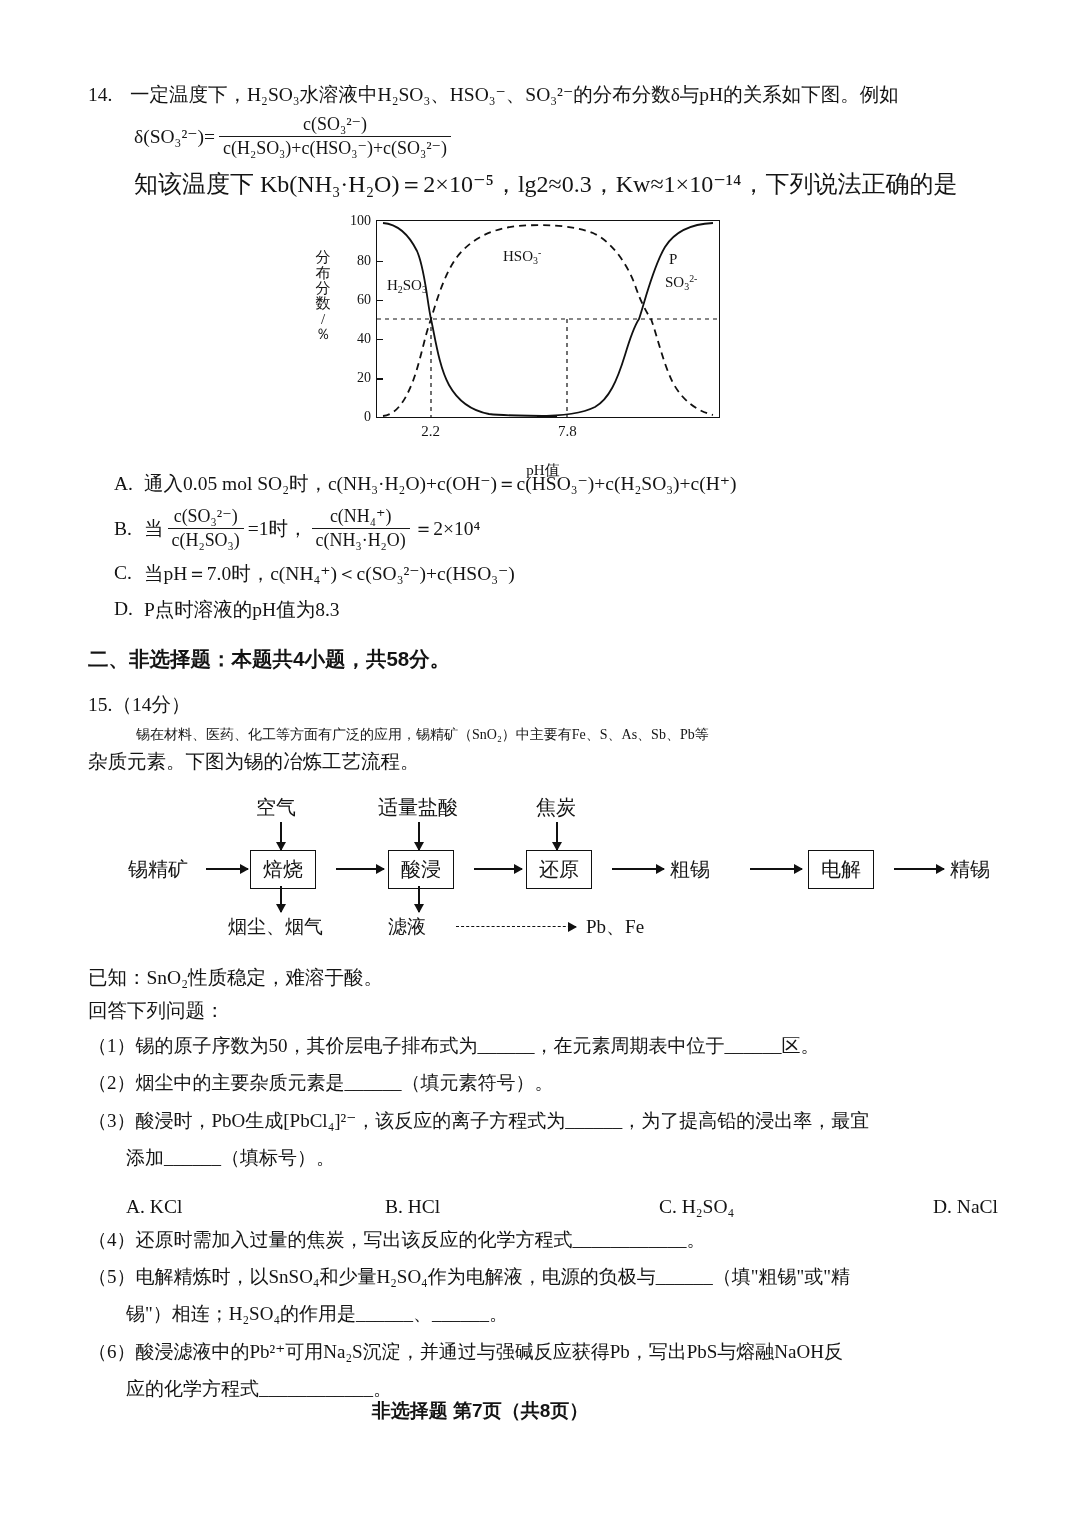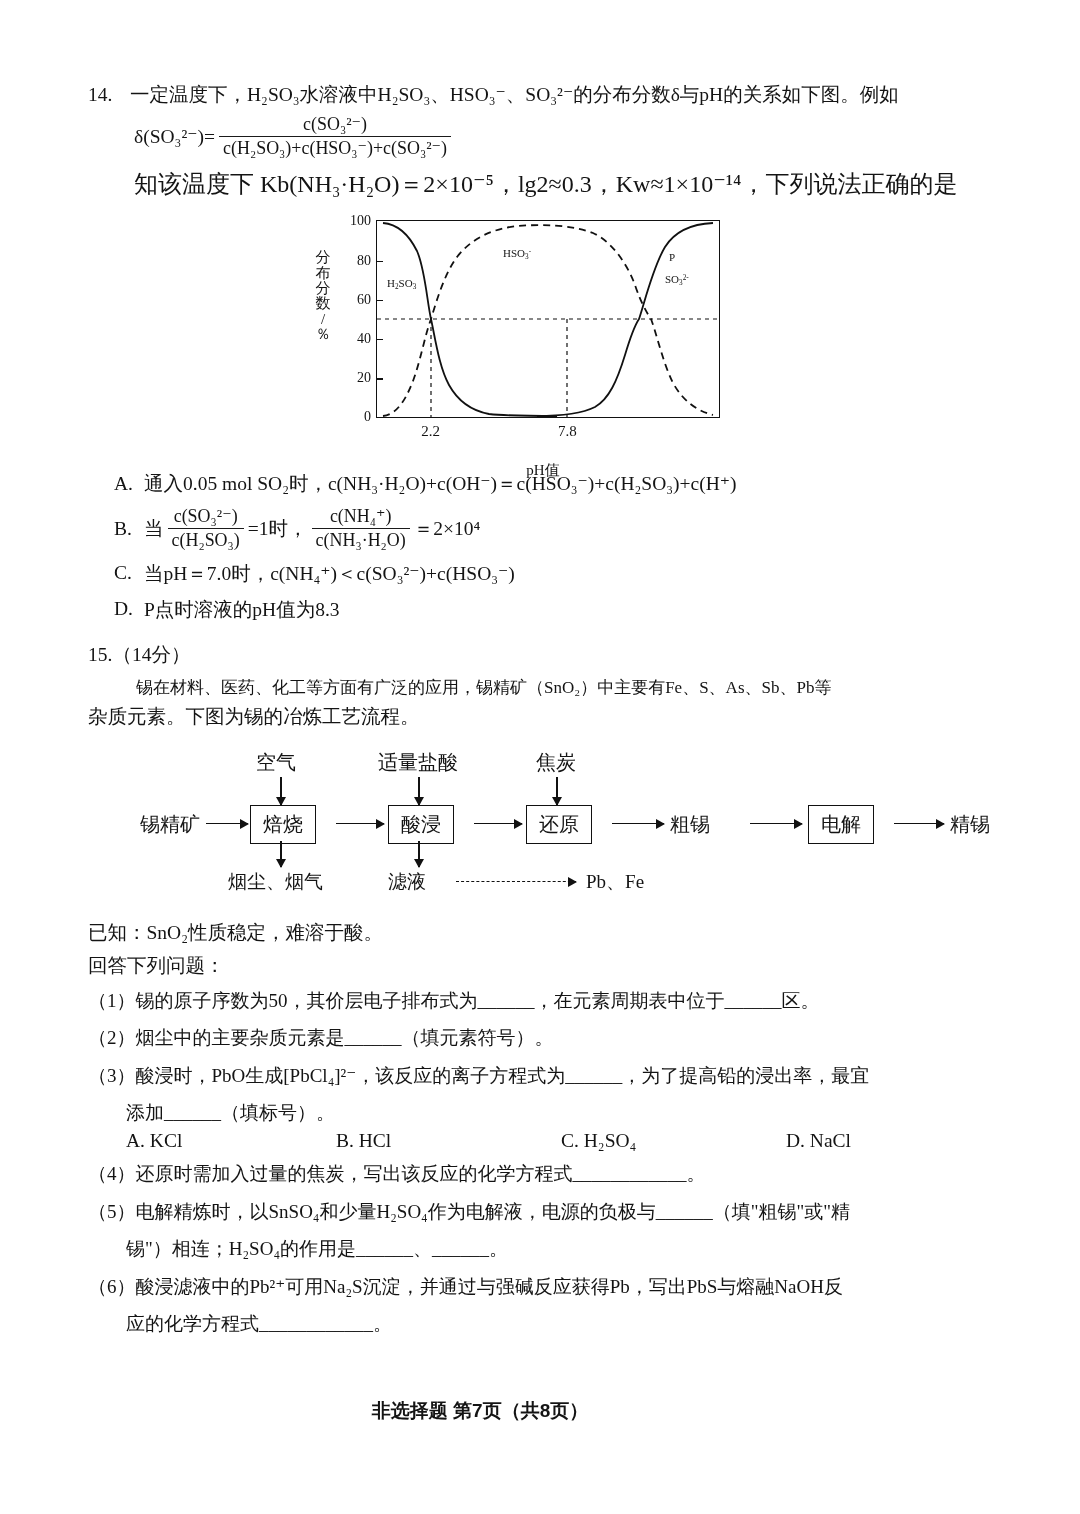--- a/index.html
+++ b/index.html
@@ -139,21 +139,21 @@
   .xtick {
     position: absolute;
     top: 100%;
     margin-top: 6px;
     font-size: 15px;
     transform: translateX(-50%);
     white-space: nowrap;
   }
   .chlabel {
     position: absolute;
-    font-size: 11px;
+    font-size: 15px;
     white-space: nowrap;
   }
   
   .opts {
     margin-top: 16px;
     padding-left: 26px;
   }
   .opt {
     font-size: 19.5px;
     margin-top: 9px;
@@ -169,21 +169,21 @@
     font-size: 20.5px;
     font-family: "Liberation Sans", sans-serif;
     font-weight: bold;
   }
   .q15-num {
     margin-top: 18px;
     font-size: 19.5px;
   }
   .para {
     margin-top: 6px;
-    font-size: 17px;
+    font-size: 14px;
     line-height: 1.62;
     text-indent: 48px;
   }
   .para2 {
     font-size: 19.5px;
     line-height: 1.62;
   }
   
   .flow {
     position: relative;
@@ -261,24 +261,25 @@
   }
   .item {
     margin-top: 7px;
     font-size: 19px;
     line-height: 1.6;
   }
   .item-ind {
     padding-left: 38px;
   }
   .choices {
-    margin-top: 2px;
+    margin-top: 22px;
     padding-left: 38px;
     display: flex;
     font-size: 19.5px;
+    justify-content: space-between;
   }
   .choices > div {
     white-space: nowrap;
   }
   .c1 { width: 210px; }
   .c2 { width: 225px; }
   .c3 { width: 225px; }
   .footer {
     position: absolute;
     left: 0;
@@ -384,36 +385,37 @@
         <span class="opt-letter">C.</span>
         <span>当pH＝7.0时，c(NH₄⁺)＜c(SO₃²⁻)+c(HSO₃⁻)</span>
       </div>
 
       <div class="opt">
         <span class="opt-letter">D.</span>
         <span>P点时溶液的pH值为8.3</span>
       </div>
     </div>
 
+    <div class="section-head">二、非选择题：本题共4小题，共58分。</div>
 
     <div class="q15-num">15.（14分）</div>
     <div class="para">锡在材料、医药、化工等方面有广泛的应用，锡精矿（SnO₂）中主要有Fe、S、As、Sb、Pb等</div>
     <div class="para2">杂质元素。下图为锡的冶炼工艺流程。</div>
 
     <div class="flow">
 
       <div class="ftext" style="left:168px; top:0px;">空气</div>
       <div class="ftext" style="left:290px; top:0px;">适量盐酸</div>
       <div class="ftext" style="left:448px; top:0px;">焦炭</div>
 
       <div class="arrow-v" style="left:192px; top:28px; height:28px;"></div>
       <div class="arrow-v" style="left:330px; top:28px; height:28px;"></div>
       <div class="arrow-v" style="left:468px; top:28px; height:28px;"></div>
 
-      <div class="ftext" style="left:52px; top:62px;">锡精矿</div>
+      <div class="ftext" style="left:40px; top:62px;">锡精矿</div>
       <div class="arrow" style="left:118px; top:74px; width:42px;"></div>
 
       <div class="fbox" style="left:162px; top:56px;">焙烧</div>
       <div class="arrow" style="left:248px; top:74px; width:48px;"></div>
       <div class="fbox" style="left:300px; top:56px;">酸浸</div>
       <div class="arrow" style="left:386px; top:74px; width:48px;"></div>
       <div class="fbox" style="left:438px; top:56px;">还原</div>
       <div class="arrow" style="left:524px; top:74px; width:52px;"></div>
       <div class="ftext" style="left:582px; top:62px;">粗锡</div>
       <div class="arrow" style="left:662px; top:74px; width:52px;"></div>

